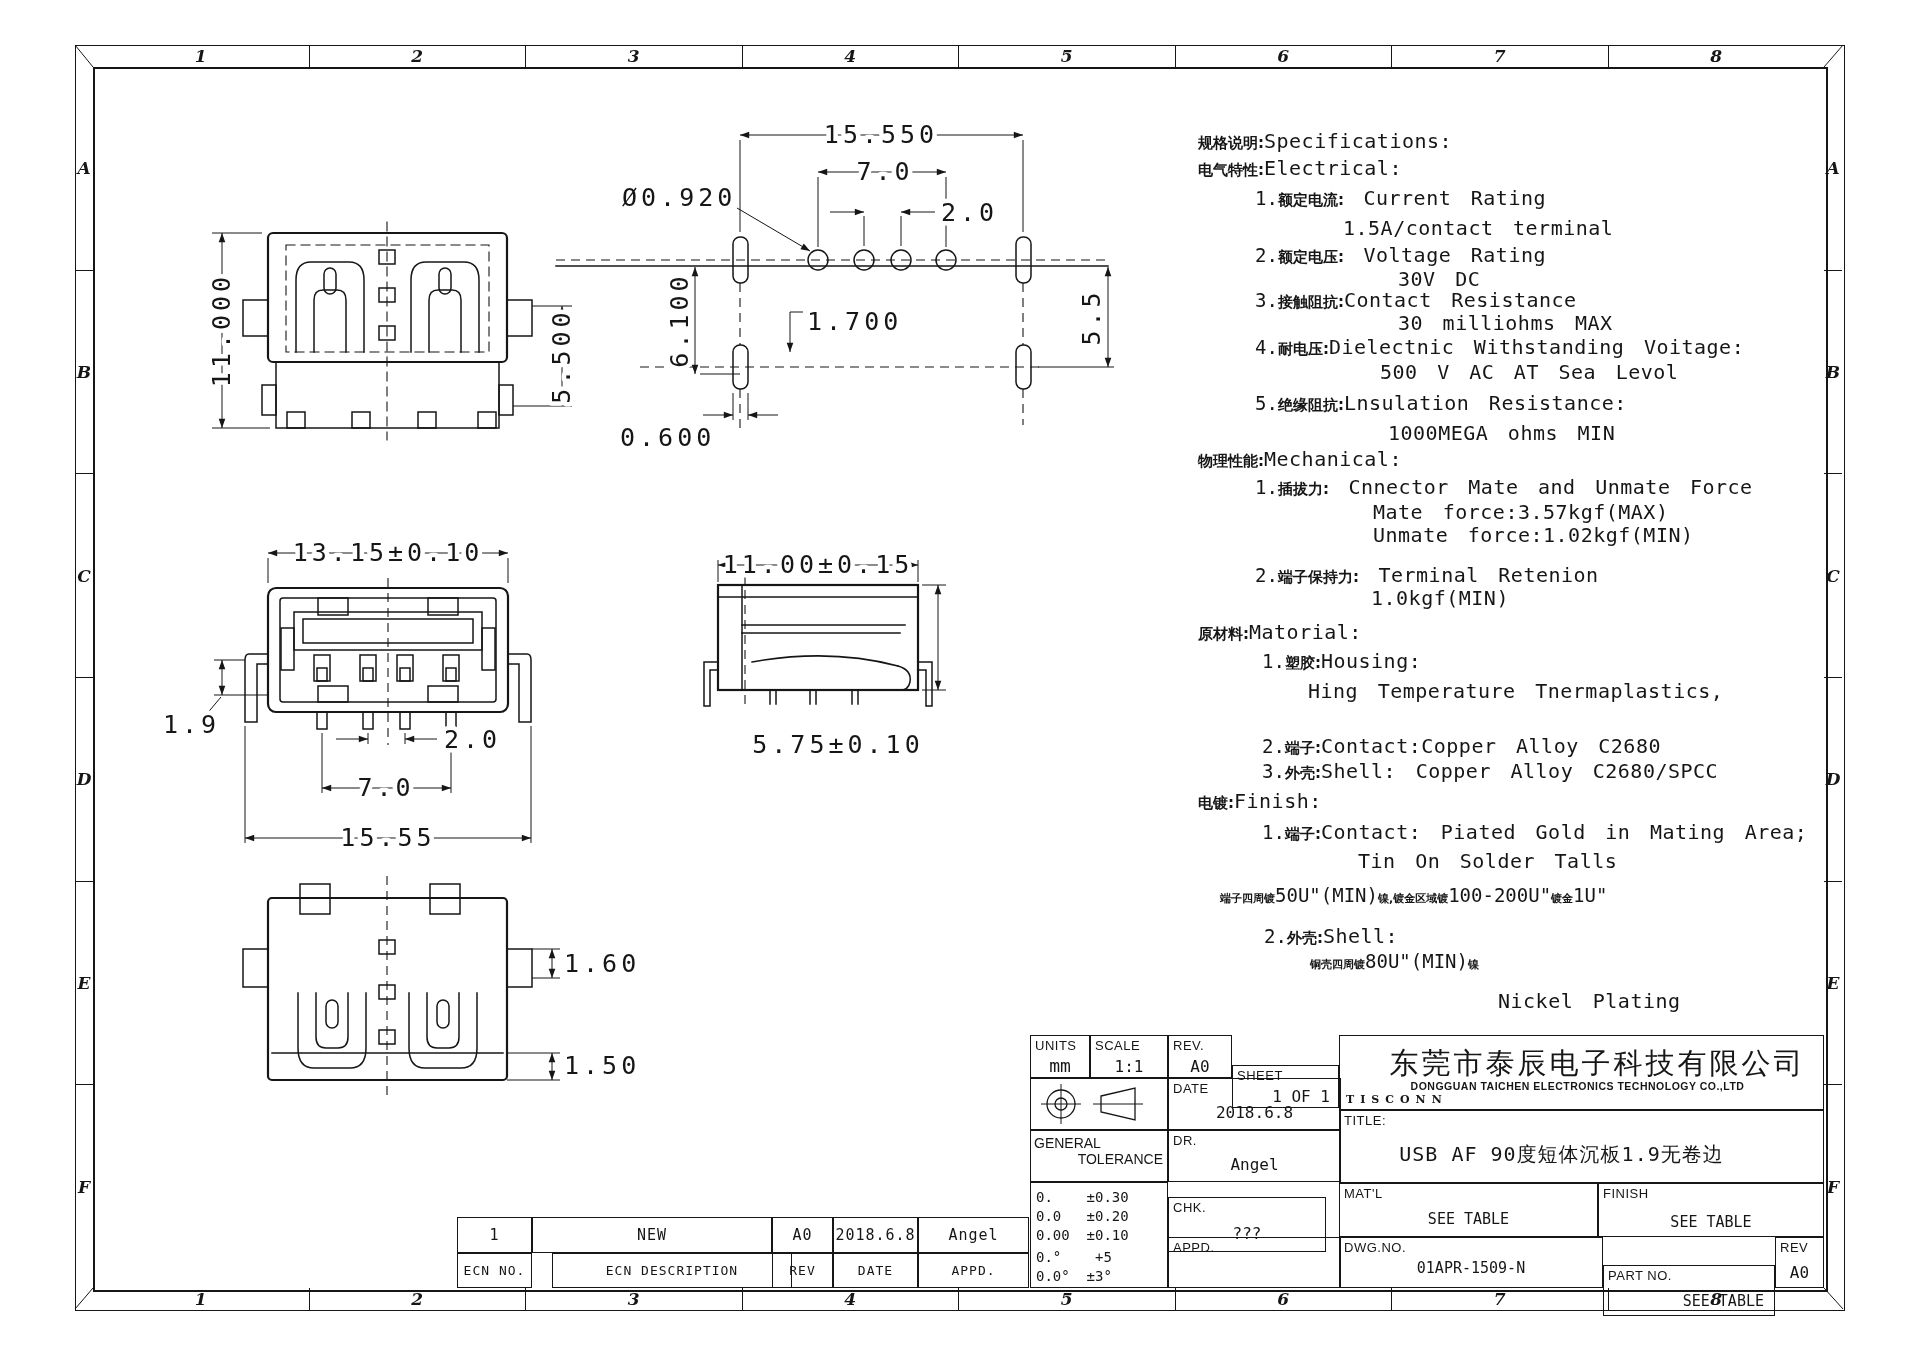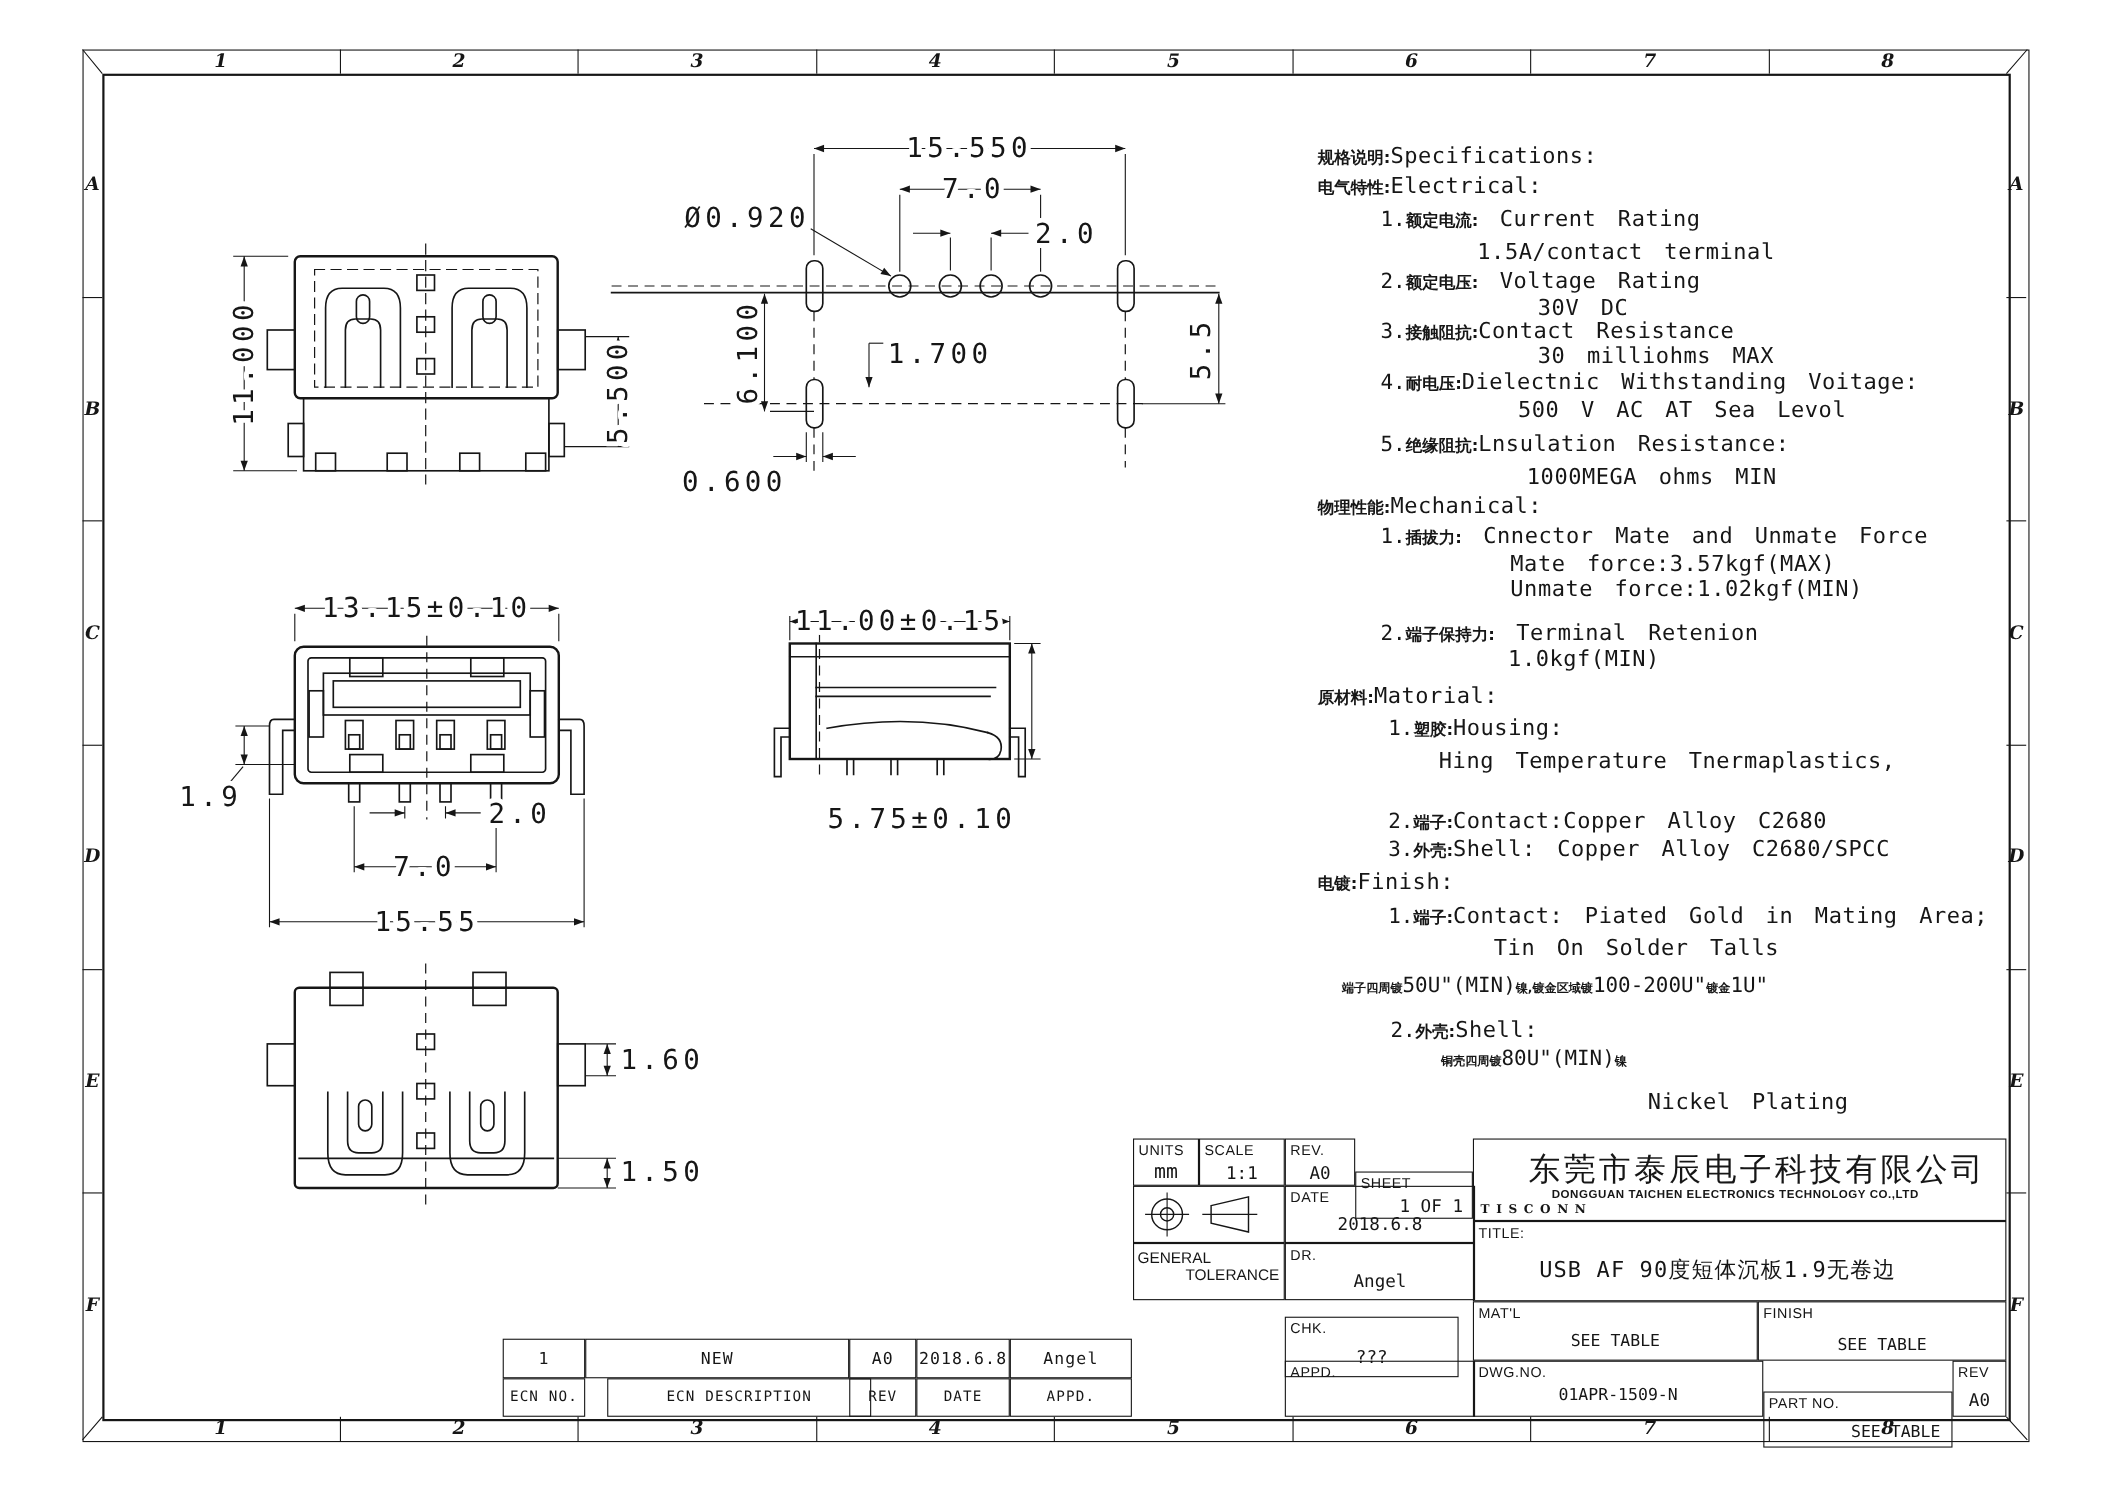--- a/index.html
+++ b/index.html
@@ -338,20 +338,27 @@
     <span class="val" style="top:24px;">2018.6.8</span>
   </div>
   <div class="cell" style="left:0;top:95px;width:138px;height:52px;">
     <div style="font:14px 'Liberation Sans',sans-serif;padding:4px 0 0 3px;">GENERAL</div>
     <div style="font:14px 'Liberation Sans',sans-serif;text-align:right;padding-right:4px;">TOLERANCE</div>
   </div>
   <div class="cell" style="left:138px;top:95px;width:173px;height:52px;">
     <span class="lbl">DR.</span>
     <span class="val" style="top:24px;">Angel</span>
   </div>
+  <div class="cell" style="left:0;top:147px;width:138px;height:106px;">
+    <div class="tol">0.    ±0.30</div>
+    <div class="tol" style="padding-top:0;">0.0   ±0.20</div>
+    <div class="tol" style="padding-top:0;">0.00  ±0.10</div>
+    <div class="tol" style="padding-top:3px;">0.°    +5</div>
+    <div class="tol" style="padding-top:0;">0.0°  ±3°</div>
+  </div>
   <div class="cell" style="left:138px;top:162px;width:158px;height:55px;">
     <span class="lbl">CHK.</span>
     <span class="val" style="top:26px;">???</span>
   </div>
   <div class="cell" style="left:138px;top:202px;width:173px;height:51px;">
     <span class="lbl">APPD.</span>
     <span class="val" style="top:24px;"></span>
   </div>
   <div class="cell" style="left:309px;top:0;width:485px;height:75px;">
     <div class="company-cn">东莞市泰辰电子科技有限公司</div>

